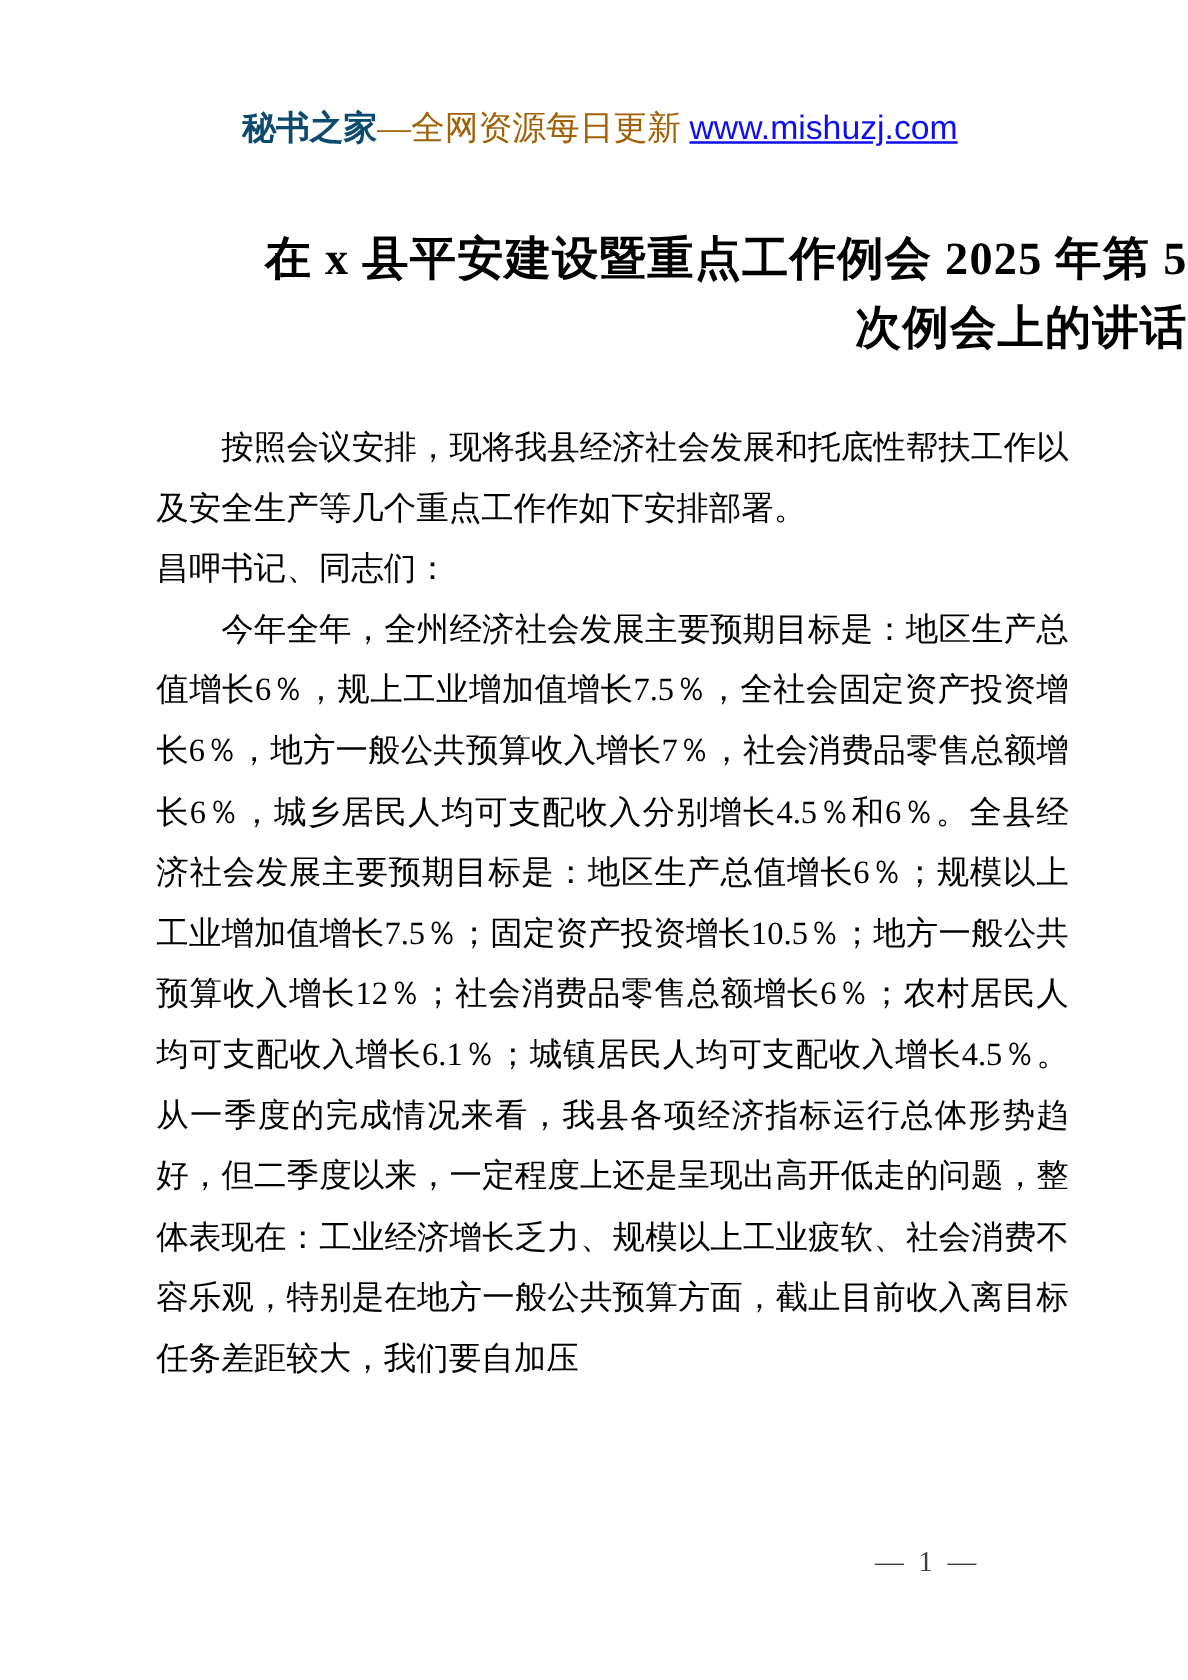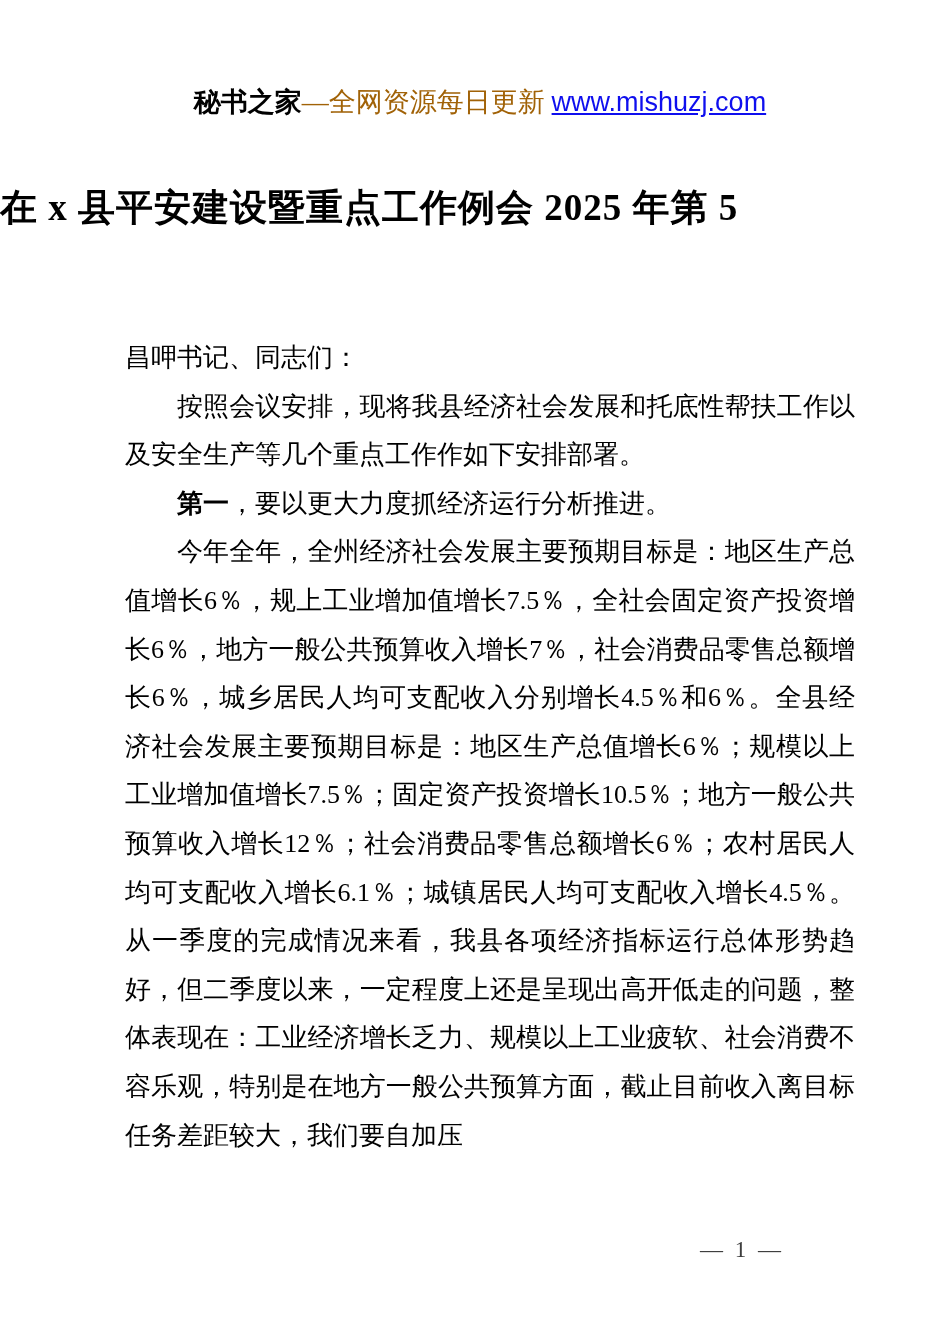--- a/index.html
+++ b/index.html
@@ -18,39 +18,39 @@
     position: absolute;
     top: 85px;
     left: 0;
     width: 100%;
     text-align: center;
     font-size: 27px;
     line-height: 34px;
     white-space: nowrap;
   }
   .brand {
-    color: #000000;
+    color: #0c4a6e;
     font-weight: 700;
     margin-left: 10px;
   }
   .tagline {
     color: #a16207;
   }
   .url {
     color: #0f0fee;
     font-family: "Liberation Sans", "DejaVu Sans", sans-serif;
     text-decoration: underline;
   }
   
   .doc-title {
     position: absolute;
     top: 180px;
     left: 0;
     width: 100%;
-    text-align: left;
+    text-align: right;
     font-weight: 700;
     font-size: 37px;
     line-height: 55px;
     letter-spacing: 1px;
   }
   
   .doc-body {
     position: absolute;
     top: 334px;
     left: 125px;
@@ -80,24 +80,24 @@
 <body>
 
 <div class="page">
 
   <div class="doc-header">
     <span class="brand">秘书之家</span><span class="tagline">—全网资源每日更新 </span><span class="url">www.mishuzj.com</span>
   </div>
 
   <div class="doc-title">
     <div>在 x 县平安建设暨重点工作例会 2025 年第 5</div>
+    <div>次例会上的讲话</div>
   </div>
 
   <div class="doc-body">
+      <p class="para indent"><span>按照会议安排，现将我县经济社会发展和托底性帮扶工作以及安全生产等几个重点工作作如下安排部署。</span></p>
       <p class="para"><span>昌呷书记、同志们：</span></p>
-      <p class="para indent"><span>按照会议安排，现将我县经济社会发展和托底性帮扶工作以及安全生产等几个重点工作作如下安排部署。</span></p>
-      <p class="para indent"><span class="bold">第一</span><span>，要以更大力度抓经济运行分析推进。</span></p>
       <p class="para indent"><span>今年全年，全州经济社会发展主要预期目标是：地区生产总值增长6％，规上工业增加值增长7.5％，全社会固定资产投资增长6％，地方一般公共预算收入增长7％，社会消费品零售总额增长6％，城乡居民人均可支配收入分别增长4.5％和6％。全县经济社会发展主要预期目标是：地区生产总值增长6％；规模以上工业增加值增长7.5％；固定资产投资增长10.5％；地方一般公共预算收入增长12％；社会消费品零售总额增长6％；农村居民人均可支配收入增长6.1％；城镇居民人均可支配收入增长4.5％。从一季度的完成情况来看，我县各项经济指标运行总体形势趋好，但二季度以来，一定程度上还是呈现出高开低走的问题，整体表现在：工业经济增长乏力、规模以上工业疲软、社会消费不容乐观，特别是在地方一般公共预算方面，截止目前收入离目标任务差距较大，我们要自加压</span></p>
     </div>
 
   <div class="page-number">— 1 —</div>
 
 </div>
 
 </body></html>

